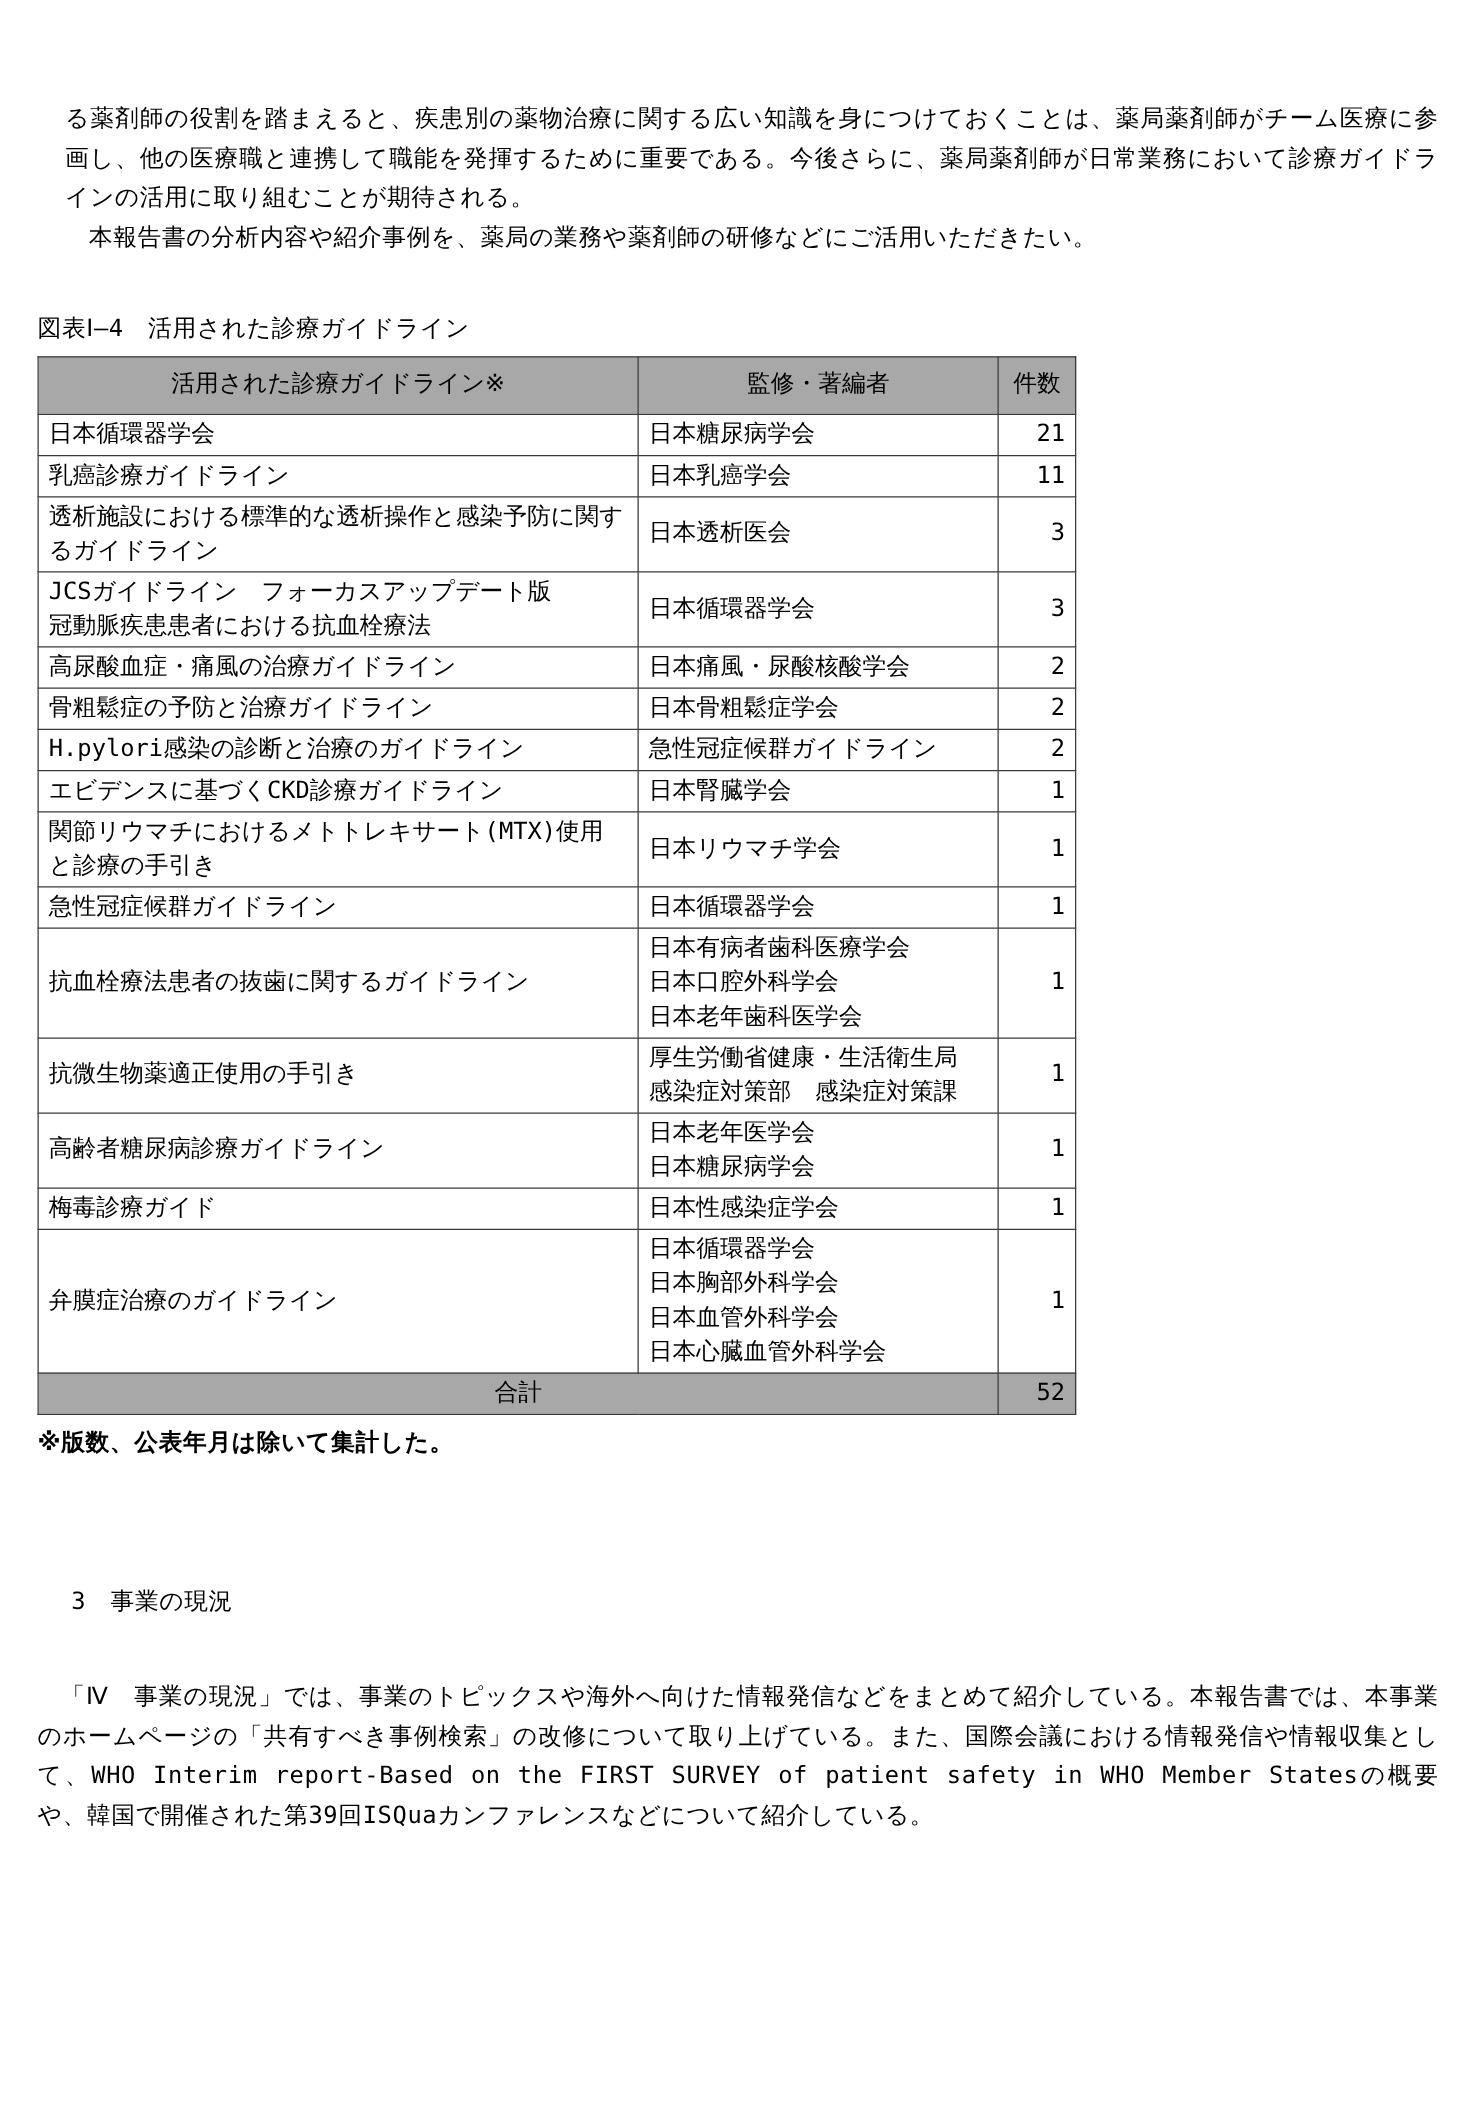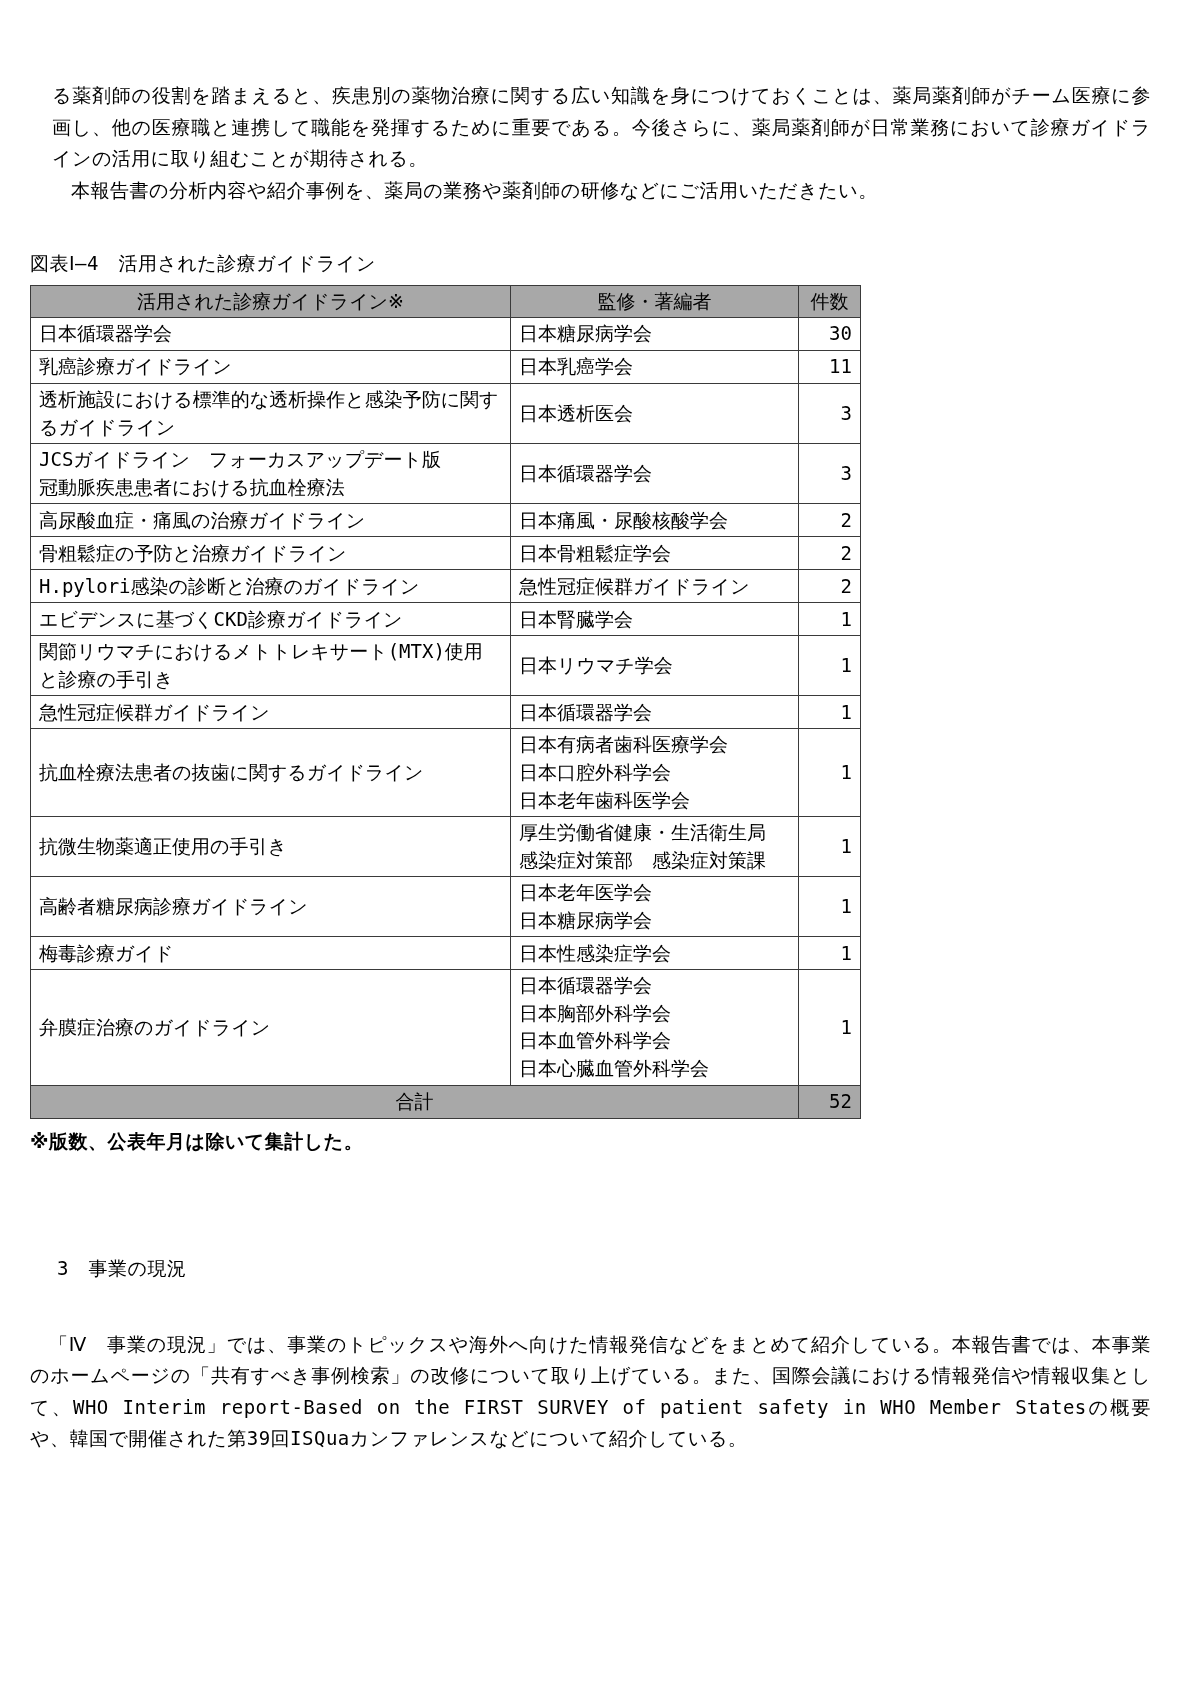--- a/index.html
+++ b/index.html
@@ -38,21 +38,21 @@
   table.guidelines td {
     border: 1px solid #3a3a3a;
     padding: 2px 8px;
     vertical-align: middle;
     line-height: 1.45;
   }
   table.guidelines thead th {
     background: #a8a8a8;
     font-weight: normal;
     text-align: center;
-    height: 32px;
+    height: 46px;
   }
   col.col-guideline { width: 480px; }
   col.col-author { width: 288px; }
   col.col-count { width: 62px; }
   td.guideline-cell { white-space: pre-line; text-align: left; height: 33px; }
   td.author-cell { white-space: pre-line; text-align: left; }
   td.count-cell { text-align: right; }
   tr.total-row td { background: #a8a8a8; height: 33px; }
   td.total-label-cell { text-align: center; }
   .footnote { margin-top: 7px; letter-spacing: 0.5px; font-weight: bold; }
@@ -90,21 +90,21 @@
       <tr>
         <th>活用された診療ガイドライン※</th>
         <th>監修・著編者</th>
         <th>件数</th>
       </tr>
     </thead>
     <tbody>
       <tr>
         <td class="guideline-cell">日本循環器学会</td>
         <td class="author-cell">日本糖尿病学会</td>
-        <td class="count-cell">30</td>
+        <td class="count-cell">21</td>
       </tr>
       <tr>
         <td class="guideline-cell">乳癌診療ガイドライン</td>
         <td class="author-cell">日本乳癌学会</td>
         <td class="count-cell">11</td>
       </tr>
       <tr>
         <td class="guideline-cell">透析施設における標準的な透析操作と感染予防に関するガイドライン</td>
         <td class="author-cell">日本透析医会</td>
         <td class="count-cell">3</td>

